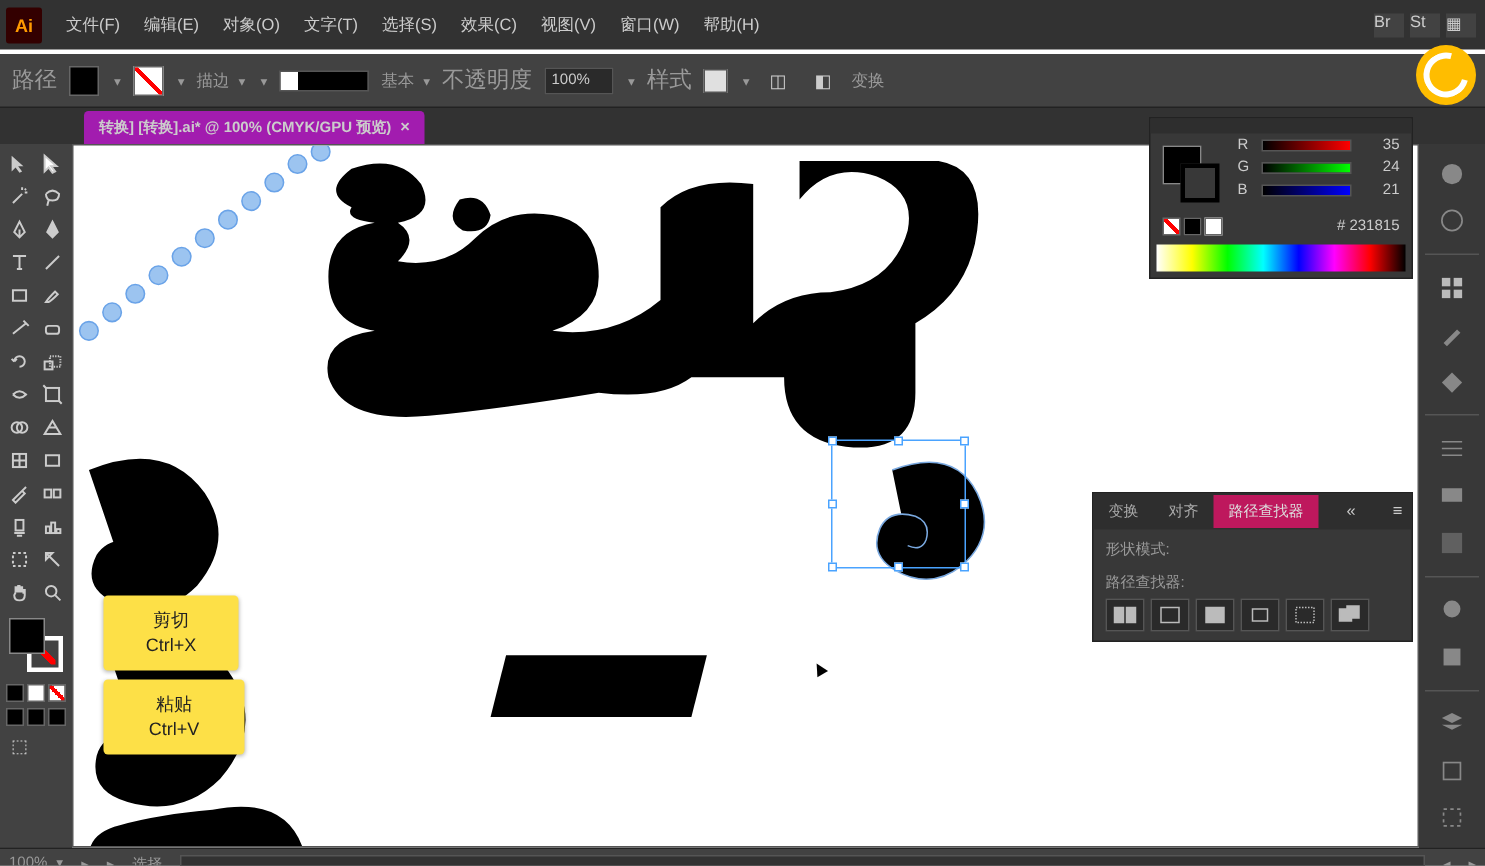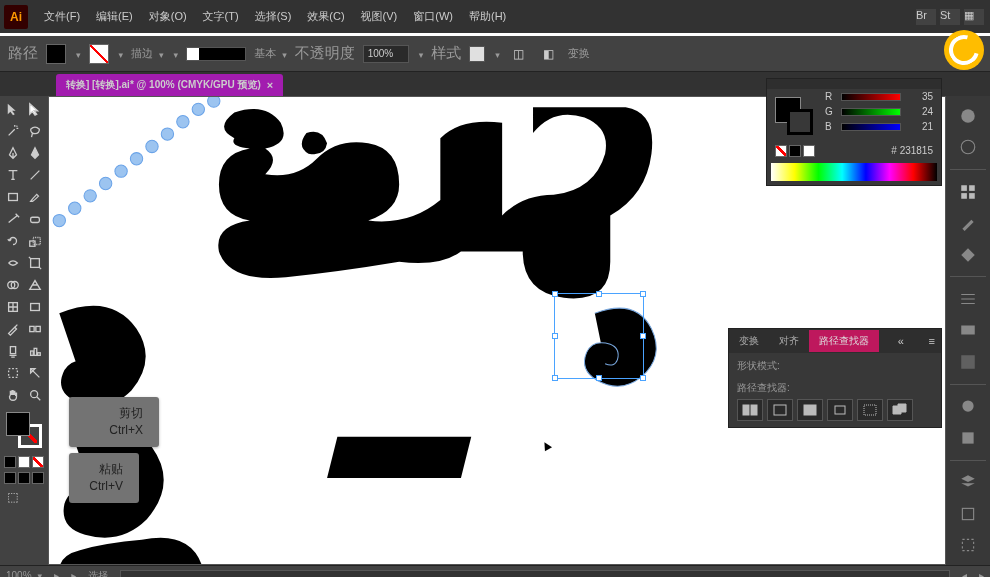--- a/index.html
+++ b/index.html
@@ -57,21 +57,21 @@
 .bbox .h-nw { top: -3px; left: -3px; }
 .bbox .h-n  { top: -3px; left: calc(50% - 3px); }
 .bbox .h-ne { top: -3px; right: -3px; }
 .bbox .h-w  { top: calc(50% - 3px); left: -3px; }
 .bbox .h-e  { top: calc(50% - 3px); right: -3px; }
 .bbox .h-sw { bottom: -3px; left: -3px; }
 .bbox .h-s  { bottom: -3px; left: calc(50% - 3px); }
 .bbox .h-se { bottom: -3px; right: -3px; }
 
 
-.tip { position: absolute; background: #737373; color: #222; padding: 8px 16px; border-radius: 3px; font-size: 12px; text-align: right; line-height: 1.4; box-shadow: 0 1px 3px rgba(0,0,0,0.3); }
+.tip { position: absolute; background: #fde047; color: #222; padding: 8px 16px; border-radius: 3px; font-size: 12px; text-align: center; line-height: 1.4; box-shadow: 0 1px 3px rgba(0,0,0,0.3); }
 
 
 .rightcol { width: 44px; background: #383838; display: flex; flex-direction: column; gap: 4px; padding: 6px 0; align-items: center; }
 .rbtn { width: 30px; height: 30px; display: flex; align-items: center; justify-content: center; cursor: pointer; }
 .rbtn svg { width: 18px; height: 18px; fill: #bbb; }
 .rsep { width: 80%; height: 1px; background: #555; margin: 4px 0; }
 
 
 .color-panel { position: absolute; top: 78px; right: 48px; width: 176px; background: #383838; border: 1px solid #222; }
 .color-panel .hdr { height: 10px; background: #2e2e2e; }
@@ -383,21 +383,21 @@
       <div class="handle h-e"></div>
       <div class="handle h-sw"></div>
       <div class="handle h-s"></div>
       <div class="handle h-se"></div>
     </div>
 
     <div class="tip" style="left:20px; top:300px; width:90px;">
       <div>剪切</div>
       <div>Ctrl+X</div>
     </div>
-    <div class="tip" style="left:20px; top:356px; width:70px;">
+    <div class="tip" style="left:20px; top:356px; width:94px;">
       <div>粘贴</div>
       <div>Ctrl+V</div>
     </div>
 
     <div class="cursor" style="left:490px; top:340px;"></div>
   </div>
 
   <div class="rightcol">
     <div class="rbtn">
         <svg viewBox="0 0 16 16">

